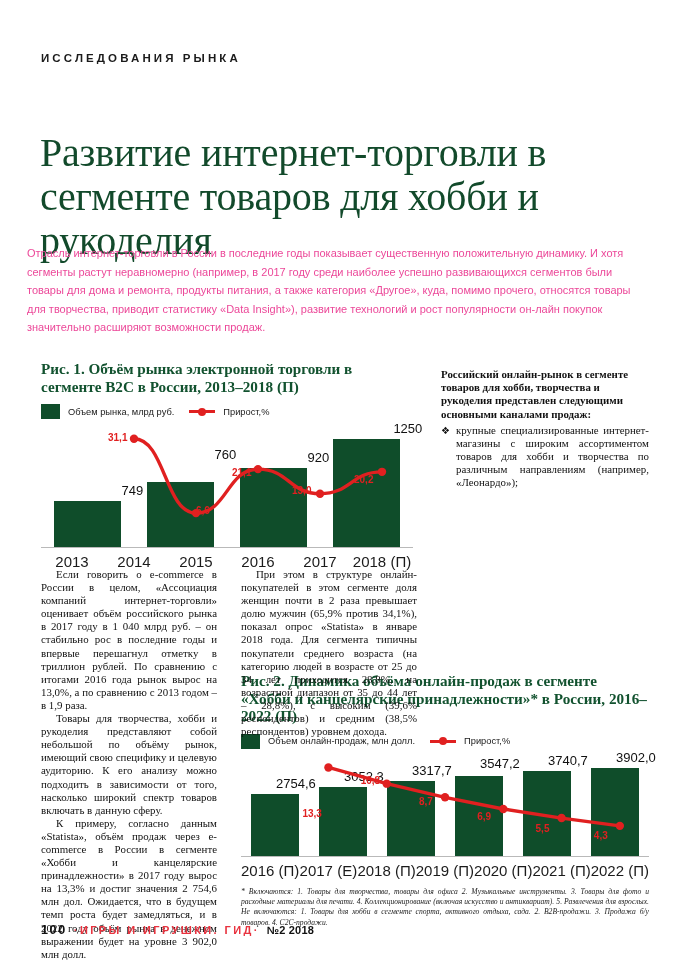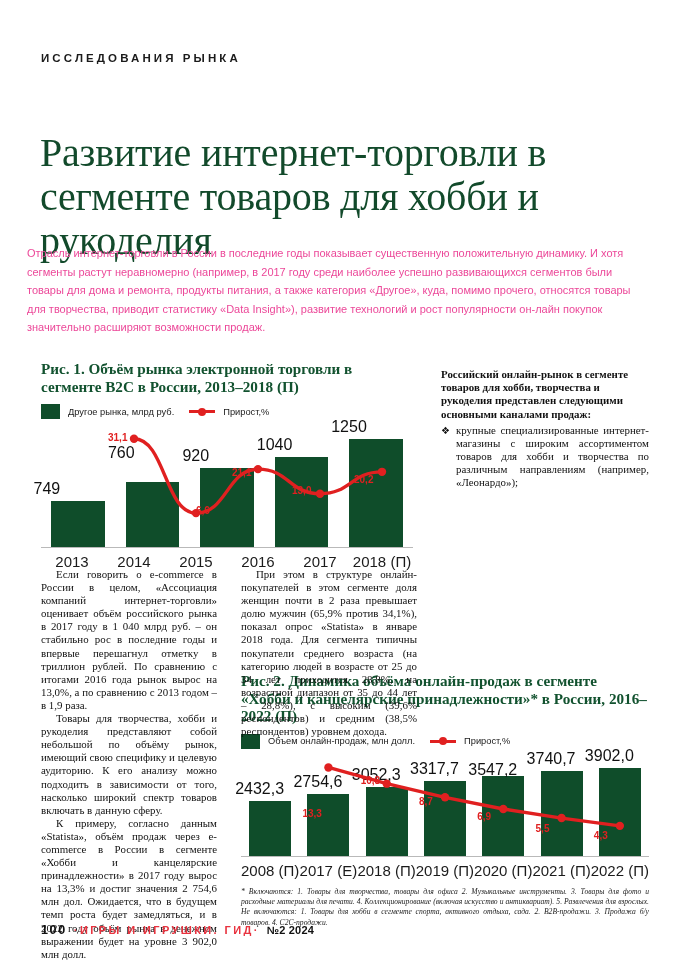--- a/index.html
+++ b/index.html
@@ -59,23 +59,23 @@
     background:#e02020; margin:0 -1px;
   }
 
   .chart { position:relative; }
   .chart .plot { position:relative; }
   .bars { position:absolute; left:0; right:0; bottom:0; display:flex; }
   .barcell { flex:1 1 0; display:flex; flex-direction:column; justify-content:flex-end;
              align-items:center; position:relative; height:100%; }
   .bar { width:72%; background:#0f4d2a; }
   .barlabel {
-    position:absolute; width:120%; text-align:left;
-    font-family:"Liberation Sans", sans-serif;
-    font-size:16px; color:#111; white-space:nowrap;
+    position:absolute; width:120%; text-align:right;
+    font-family:"Liberation Sans", sans-serif;
+    font-size:13px; color:#111; white-space:nowrap;
   }
   .axis-line { position:absolute; left:0; right:0; height:1px; background:#b9b9b9; }
   .xlabels { display:flex; }
   .xlabels div {
     flex:1 1 0; text-align:center;
     font-family:Liberation Sans, sans-serif;
     font-size:15px; color:#1b1b1b; padding-top:5px; white-space:nowrap;
   }
   .line-svg { position:absolute; left:0; top:0; pointer-events:none; }
   .linelabel {
@@ -135,21 +135,21 @@
   <div class="kicker">ИССЛЕДОВАНИЯ РЫНКА</div>
 
   <h1 class="title">Развитие интернет-торговли в сегменте товаров для хобби и рукоделия</h1>
 
   <div class="lede">Отрасль интернет-торговли в России в последние годы показывает существенную положительную динамику. И хотя сегменты растут неравномерно (например, в 2017 году среди наиболее успешно развивающихся сегментов были товары для дома и ремонта, продукты питания, а также категория «Другое», куда, помимо прочего, относятся товары для творчества, приводит статистику «Data Insight»), развитие технологий и рост популярности он-лайн покупок значительно расширяют возможности продаж.</div>
 
   <div class="fig1">
     <div class="fig-title">Рис. 1. Объём рынка электронной торговли в сегменте B2C в России, 2013–2018 (П)</div>
     <div class="legend">
       <span class="legend-swatch"></span>
-      <span class="legend-text">Другое рынка, млрд руб.</span>
+      <span class="legend-text">Объем рынка, млрд руб.</span>
       <span class="legend-line">
           <i></i>
           <b></b>
           <i></i>
         </span>
       <span class="legend-text">Прирост,%</span>
     </div>
     <div class="chart" id="chart1">
         <div class="plot" style="width: 372px; height: 125px;">
           <div class="bars" style="height: 125px;">
@@ -157,24 +157,20 @@
               <div class="barlabel" style="bottom: 50.4368px;">749</div>
               <div class="bar" style="height: 47.4368px;"></div>
             </div>
             <div class="barcell">
               <div class="barlabel" style="bottom: 86px;">760</div>
               <div class="bar" style="height: 66.272px;"></div>
             </div>
             <div class="barcell">
               <div class="barlabel" style="bottom: 83.224px;">920</div>
               <div class="bar" style="height: 80.224px;"></div>
-            </div>
-            <div class="barcell">
-              <div class="barlabel" style="bottom: 93.688px;">1040</div>
-              <div class="bar" style="height: 90.688px;"></div>
             </div>
             <div class="barcell">
               <div class="barlabel" style="bottom: 112px;">1250</div>
               <div class="bar" style="height: 109px;"></div>
             </div>
           </div>
           <svg class="line-svg" width="372" height="125">
             <path d="M 93 15.765517241379303 C 124 15.765517241379303 124 90.1103448275862 155 90.1103448275862 C 186 90.1103448275862 186 46.110344827586204 217 46.110344827586204 C 248 46.110344827586204 248 70.6896551724138 279 70.6896551724138 C 310 70.6896551724138 310 48.84137931034483 341 48.84137931034483" fill="none" stroke="#e02020" stroke-width="3.4" stroke-linecap="round" stroke-linejoin="round"></path>
             <circle cx="93" cy="15.765517241379303" r="4.2" fill="#e02020"></circle>
             <circle cx="155" cy="90.1103448275862" r="4.2" fill="#e02020"></circle>
@@ -209,37 +205,33 @@
           <i></i>
           <b></b>
           <i></i>
         </span>
       <span class="legend-text">Прирост,%</span>
     </div>
     <div class="chart" id="chart2">
         <div class="plot" style="width: 408px; height: 104px;">
           <div class="bars" style="height: 104px;">
             <div class="barcell">
-              <div class="barlabel" style="bottom: 58.4779px;">2432,3</div>
-              <div class="bar" style="height: 55.4779px;"></div>
-            </div>
-            <div class="barcell">
               <div class="barlabel" style="bottom: 65.8292px;">2754,6</div>
               <div class="bar" style="height: 62.8292px;"></div>
             </div>
             <div class="barcell">
               <div class="barlabel" style="bottom: 72.6193px;">3052,3</div>
               <div class="bar" style="height: 69.6193px;"></div>
             </div>
             <div class="barcell">
               <div class="barlabel" style="bottom: 78.6728px; margin-top: 20px;">3317,7</div>
               <div class="bar" style="height: 75.6728px;"></div>
             </div>
             <div class="barcell">
-              <div class="barlabel" style="bottom: 78px;">3547,2</div>
+              <div class="barlabel" style="bottom: 86px;">3547,2</div>
               <div class="bar" style="height: 80.9074px;"></div>
             </div>
             <div class="barcell">
               <div class="barlabel" style="bottom: 88.3209px;">3740,7</div>
               <div class="bar" style="height: 85.3209px;"></div>
             </div>
             <div class="barcell">
               <div class="barlabel" style="bottom: 92px;">3902,0</div>
               <div class="bar" style="height: 89px;"></div>
             </div>
@@ -255,21 +247,21 @@
           </svg>
           <div class="linelabel" style="left: 61.4286px; top: 7.4386px; margin-top: 48px;">13,3</div>
           <div class="linelabel" style="left: 119.714px; top: 22.6667px;">10,8</div>
           <div class="linelabel" style="left: 178px; top: 43.2982px;">8,7</div>
           <div class="linelabel" style="left: 236.286px; top: 58.9825px;">6,9</div>
           <div class="linelabel" style="left: 294.571px; top: 70.0702px;">5,5</div>
           <div class="linelabel" style="left: 352.857px; top: 77.8596px;">4,3</div>
           <div class="axis-line" style="bottom: 0px;"></div>
         </div>
         <div class="xlabels" style="width: 408px;">
-          <div>2008 (П)</div>
+          <div>2016 (П)</div>
           <div>2017 (Е)</div>
           <div>2018 (П)</div>
           <div>2019 (П)</div>
           <div>2020 (П)</div>
           <div>2021 (П)</div>
           <div>2022 (П)</div>
         </div>
       </div>
     <div class="footnote">* Включаются: 1. Товары для творчества, товары для офиса 2. Музыкальные инструменты. 3. Товары для фото и расходные материалы для печати. 4. Коллекционирование (включая искусство и антиквариат). 5. Развлечения для взрослых. Не включаются: 1. Товары для хобби в сегменте спорта, активного отдыха, сада. 2. B2B-продажи. 3. Продажа б/у товаров. 4. C2C-продажи.</div>
   </div>
@@ -289,16 +281,16 @@
     <div class="bold-lead">Российский онлайн-рынок в сегменте товаров для хобби, творчества и рукоделия представлен следующими основными каналами продаж:</div>
     <div class="bullet">
       <span class="dia">❖</span>
       <span class="btext">крупные специализированные интернет-магазины с широким ассортиментом товаров для хобби и творчества по различным направлениям (например, «Леонардо»);</span>
     </div>
   </div>
 
   <div class="footer">
     <span class="pg">100</span>
     <span class="brand">·ИГРЫ И ИГРУШКИ. ГИД·</span>
-    <span class="issue">№2 2024</span>
+    <span class="issue">№2 2018</span>
   </div>
 
 </div>
 
 </body></html>

